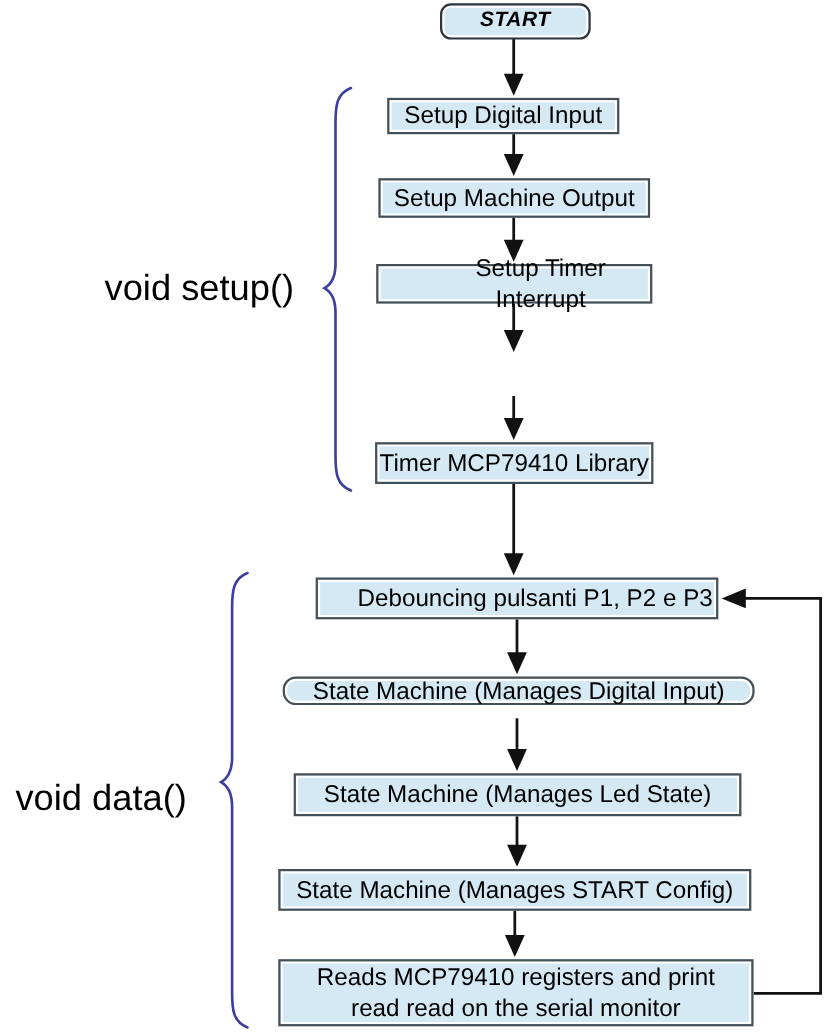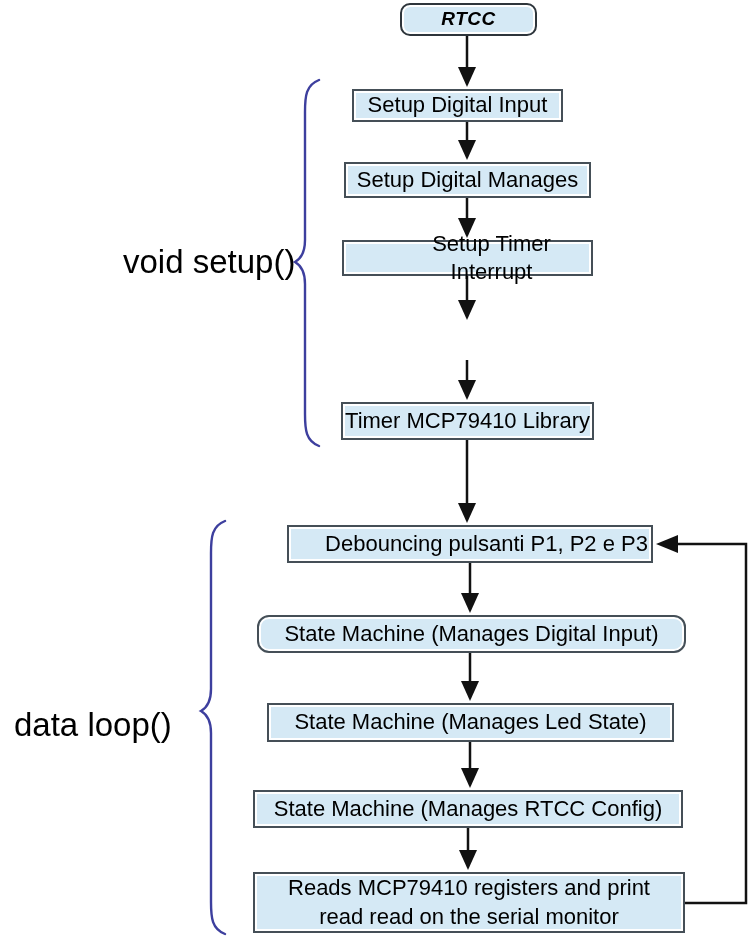--- a/index.html
+++ b/index.html
@@ -24,25 +24,25 @@
     position:absolute; color:#000000; font-size:33px; white-space:nowrap;
   }
   
   .n-start { left:400px; top:3px;   width:137px; height:33px; }
   .n-s0    { left:352px; top:89px;  width:211px; height:33px; }
   .n-s1    { left:344px; top:162px; width:247px; height:36px; }
   .n-s2    { left:342px; top:240px; width:251px; height:36px;padding-left:48px; }
   .n-s3    { left:345px; top:322px; width:245px; height:38px; }
   .n-s4    { left:341px; top:402px; width:253px; height:38px; }
   .n-l0    { left:287px; top:525px; width:366px; height:38px;padding-left:33px; }
-  .n-l1    { left:257px; top:615px; width:429px; height:38px;border-radius:12px; }
+  .n-l1    { left:257px; top:615px; width:429px; height:26px;border-radius:12px; }
   .n-l2    { left:267px; top:703px; width:407px; height:39px; }
   .n-l3    { left:253px; top:790px; width:430px; height:38px; }
   .n-l4    { left:253px; top:872px; width:432px; height:61px; }
-  .lbl-setup { left:95px; top:243px;margin-left:28px; }
+  .lbl-setup { left:95px; top:243px; }
   .lbl-loop  { left:14px; top:706px; }
 </style>
 </head>
 <body>
 
 <div class="canvas">
 
   <svg class="overlay" viewBox="0 0 750 939" aria-hidden="true">
 
     <g>
@@ -88,30 +88,30 @@
 
     <g>
       <polyline points="685,903 746,903 746,544 677,544" fill="none" stroke="#111111" stroke-width="2.5"></polyline>
       <polygon points="656,544 678,535 678,553" fill="#111111"></polygon>
     </g>
 
     <path d="M 319,80 C 306,85 305,96 305,112 L 305,240 C 305,251 302,258 295,262 C 302,266 305,273 305,284 L 305,414 C 305,430 306,441 319,446" fill="none" stroke="#3d3f9e" stroke-width="2.4" stroke-linecap="round"></path>
     <path d="M 225,521 C 212,526 211,537 211,553 L 211,689 C 211,700 208,707 201,711 C 208,715 211,722 211,733 L 211,902 C 211,918 212,929 225,934" fill="none" stroke="#3d3f9e" stroke-width="2.4" stroke-linecap="round"></path>
   </svg>
 
-  <div class="node start n-start">RTCC</div>
+  <div class="node start n-start">START</div>
 
   <div class="node n-s0">Setup Digital Input</div>
-  <div class="node n-s1">Setup Digital Manages</div>
+  <div class="node n-s1">Setup Machine Output</div>
   <div class="node n-s2">Setup Timer Interrupt</div>
   <div class="node n-s4">Timer MCP79410 Library</div>
 
   <div class="node n-l0">Debouncing pulsanti P1, P2 e P3</div>
   <div class="node n-l1">State Machine (Manages Digital Input)</div>
   <div class="node n-l2">State Machine (Manages Led State)</div>
-  <div class="node n-l3">State Machine (Manages RTCC Config)</div>
+  <div class="node n-l3">State Machine (Manages START Config)</div>
   <div class="node n-l4">Reads MCP79410 registers and print
 read read on the serial monitor</div>
 
   <div class="section-label lbl-setup">void setup()</div>
-  <div class="section-label lbl-loop">data loop()</div>
+  <div class="section-label lbl-loop">void data()</div>
 
 </div>
 
 </body></html>

